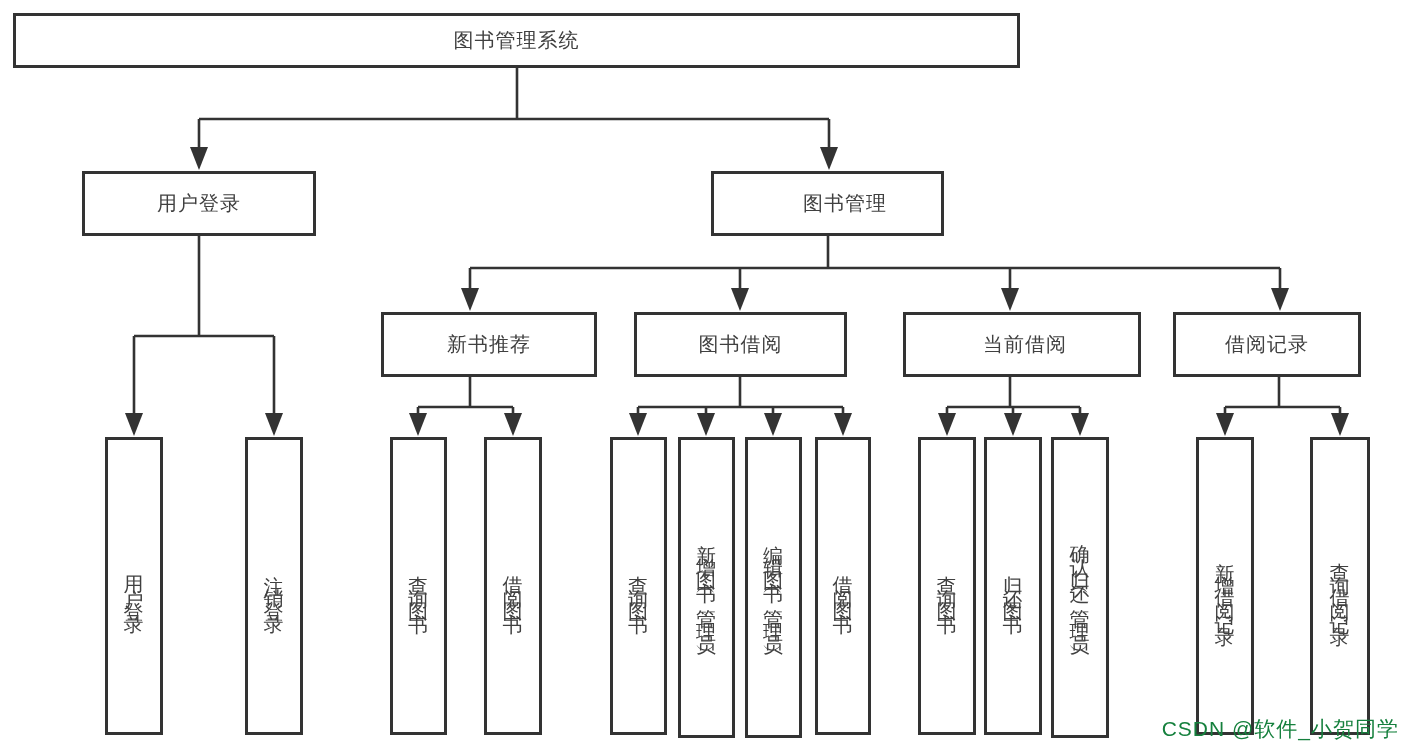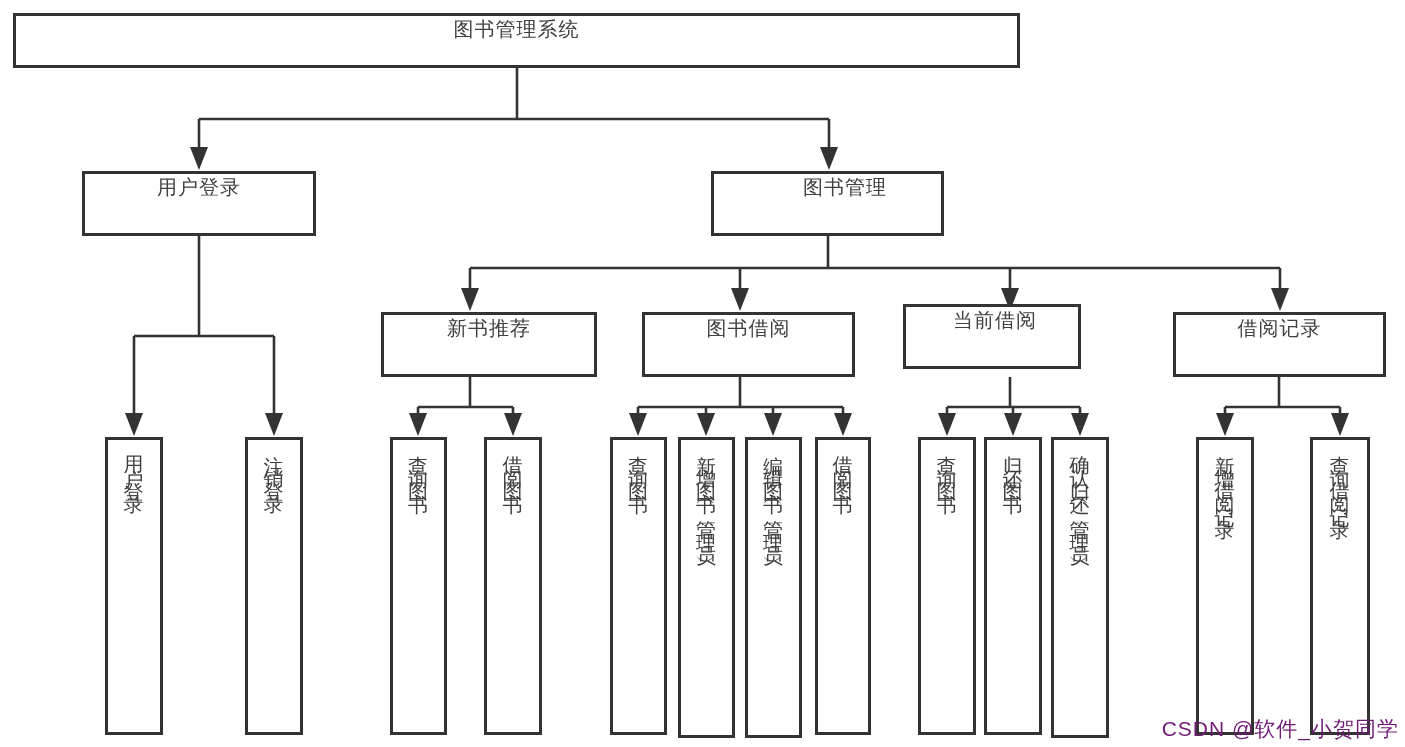--- a/index.html
+++ b/index.html
@@ -11,37 +11,37 @@
     overflow:hidden;
   }
   #wires{position:absolute;left:0;top:0;width:1405px;height:747px;}
   #wires path{stroke:#333333;stroke-width:2.6;fill:none;}
   #wires polygon{fill:#333333;stroke:none;}
   .box{
     position:absolute;
     background:#ffffff;
     border:3px solid #333333;
     box-sizing:border-box;
-    display:flex;align-items:flex-start;justify-content:center;
+    display:flex;align-items:center;justify-content:center;
     color:#404040;
   }
   .hlabel{font-size:20px;letter-spacing:1px;white-space:nowrap;}
   .vlabel{
     writing-mode:vertical-lr;
     text-orientation:mixed;
     font-size:20px;
     line-height:1;
     letter-spacing:13px;
     white-space:nowrap;
   }
   #watermark{
     position:absolute;
     right:6px;top:715px;
     font-size:21px;
-    color:#701a75;
+    color:#15803d;
     letter-spacing:1px;
     white-space:nowrap;
     z-index:20;
   }
 </style>
 </head>
 <body>
 
 <div id="stage">
 
@@ -102,27 +102,27 @@
   <div class="box" style="left:82px;top:171px;width:234px;height:65px;">
     <span class="hlabel">用户登录</span>
   </div>
   <div class="box" style="left:711px;top:171px;width:233px;height:65px;padding-left:35px;">
     <span class="hlabel">图书管理</span>
   </div>
 
   <div class="box" style="left:381px;top:312px;width:216px;height:65px;">
     <span class="hlabel">新书推荐</span>
   </div>
-  <div class="box" style="left:634px;top:312px;width:213px;height:65px;margin-left:8px;">
+  <div class="box" style="left:634px;top:312px;width:213px;height:65px;">
     <span class="hlabel">图书借阅</span>
   </div>
-  <div class="box" style="left:903px;top:304px;width:178px;height:65px;padding-left:6px;">
+  <div class="box" style="left:903px;top:312px;width:238px;height:65px;padding-left:6px;">
     <span class="hlabel">当前借阅</span>
   </div>
-  <div class="box" style="left:1173px;top:312px;width:213px;height:65px;">
+  <div class="box" style="left:1173px;top:312px;width:188px;height:65px;">
     <span class="hlabel">借阅记录</span>
   </div>
 
   <div class="box" style="left:105px;top:437px;width:58px;height:298px;">
     <span class="vlabel">用户登录</span>
   </div>
   <div class="box" style="left:245px;top:437px;width:58px;height:298px;">
     <span class="vlabel">注销登录</span>
   </div>
 

